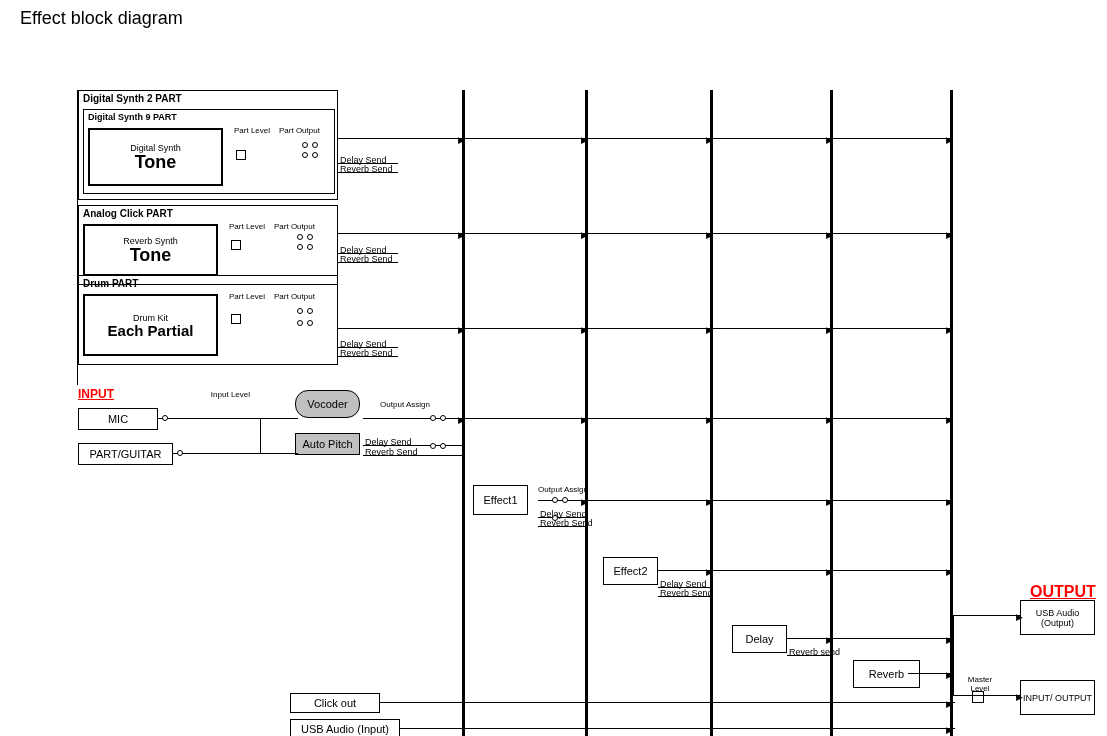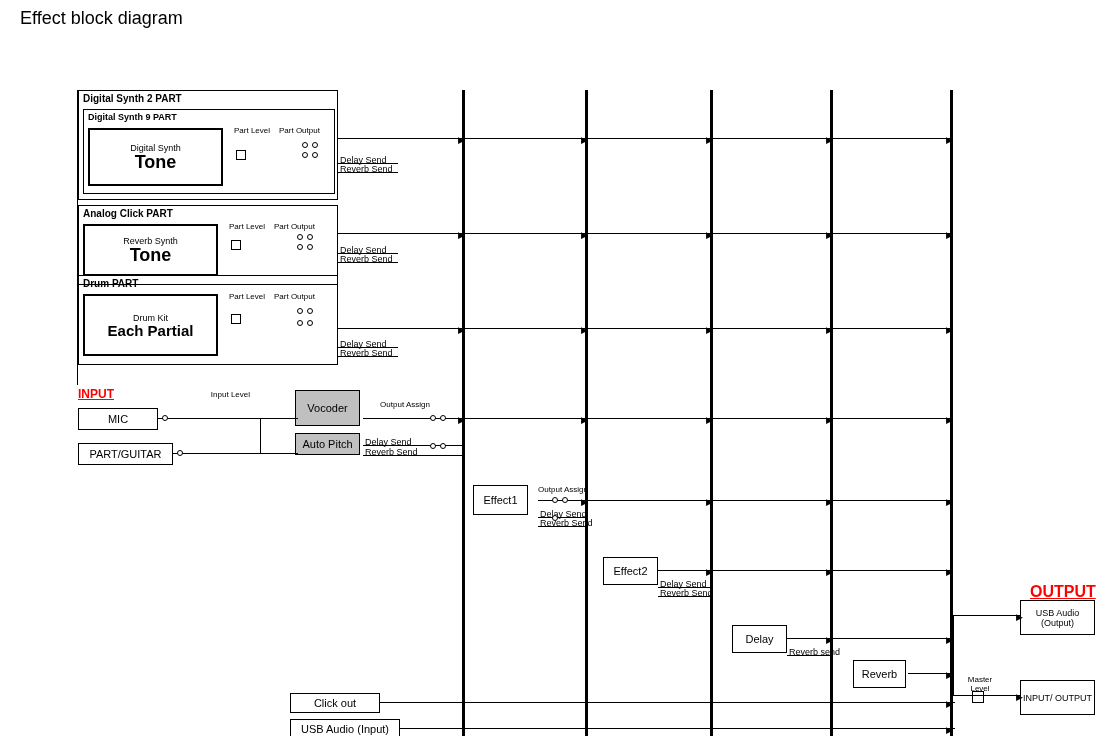--- a/index.html
+++ b/index.html
@@ -217,21 +217,21 @@
   <div class="box" style="left:68px; top:373px; width:80px; height:22px;">
     <span>MIC</span>
   </div>
 
   <div class="box" style="left:68px; top:408px; width:95px; height:22px;">
     <span>PART/GUITAR</span>
   </div>
 
   <span class="label" style="left:200px; top:355px; font-size:8px; text-align:right; width:40px;">Input Level</span>
 
-  <div class="box box-gray" style="left:285px; top:355px; width:65px; height:36px; display:flex; align-items:center; justify-content:center;">
+  <div class="box box-gray" style="left:285px; top:355px; width:65px; height:28px; display:flex; align-items:center; justify-content:center;border-radius:13px;">
     <span>Vocoder</span>
   </div>
 
   <div class="box box-gray" style="left:285px; top:398px; width:65px; height:22px; display:flex; align-items:center; justify-content:center;">
     <span>Auto Pitch</span>
   </div>
 
   <span class="label" style="left:370px; top:365px; font-size:8px; text-align:center; width:50px;">Output Assign</span>
 
   <div class="hline" style="left:353px; top:383px; width:100px;"></div>
@@ -307,21 +307,21 @@
   </div>
 
   <div class="hline" style="left:777px; top:603px; width:44px;"></div>
   <div class="hline" style="left:820px; top:603px; width:120px;"></div>
   <span style="position:absolute; left:816px; top:600px; font-size:9px;">▶</span>
   <span style="position:absolute; left:936px; top:600px; font-size:9px;">▶</span>
 
   <div class="hline" style="left:777px; top:620px; width:45px;"></div>
   <span class="label" style="left:779px; top:612px;">Reverb send</span>
 
-  <div class="box" style="left:843px; top:625px; width:53px; height:28px;">
+  <div class="box" style="left:843px; top:625px; width:67px; height:28px;">
     <span>Reverb</span>
   </div>
 
   <div class="hline" style="left:898px; top:638px; width:43px;"></div>
   <span style="position:absolute; left:936px; top:635px; font-size:9px;">▶</span>
 
   <div style="position:absolute; left:940px; top:55px; width:3px; height:660px; background:#000;"></div>
 
   <span class="label" style="left:950px; top:640px; font-size:8px; text-align:center; width:40px;">Master Level</span>
 

